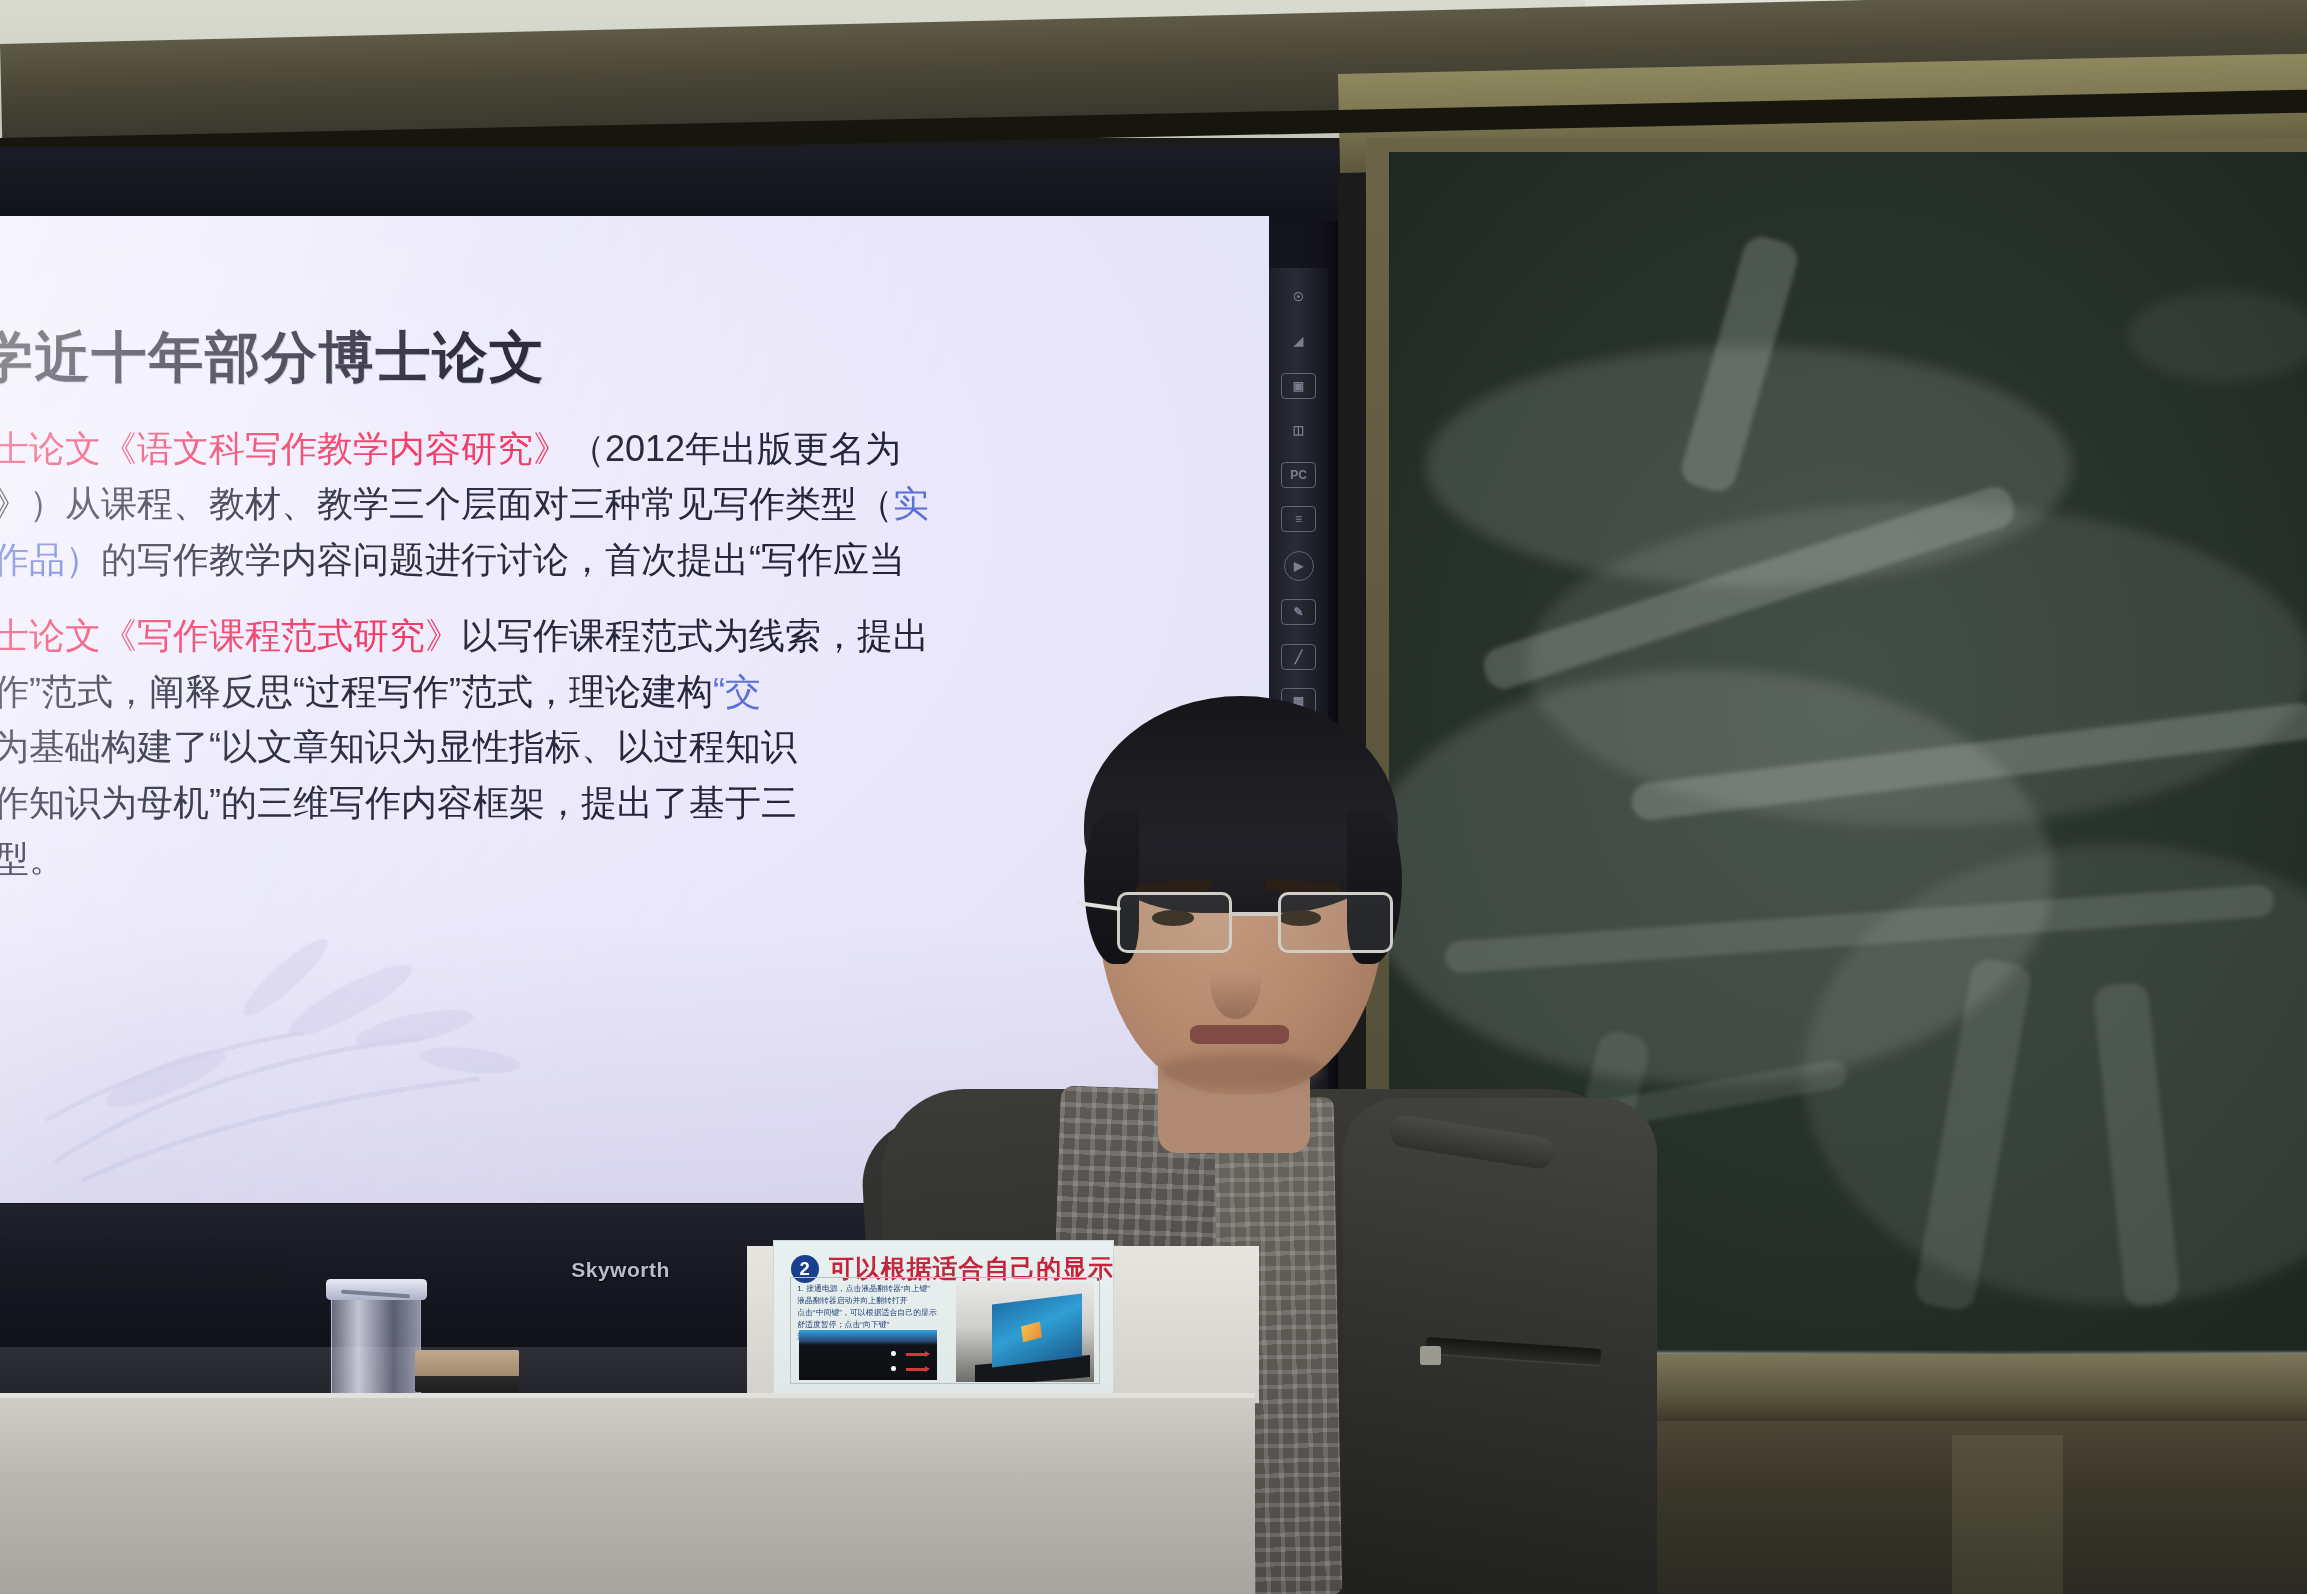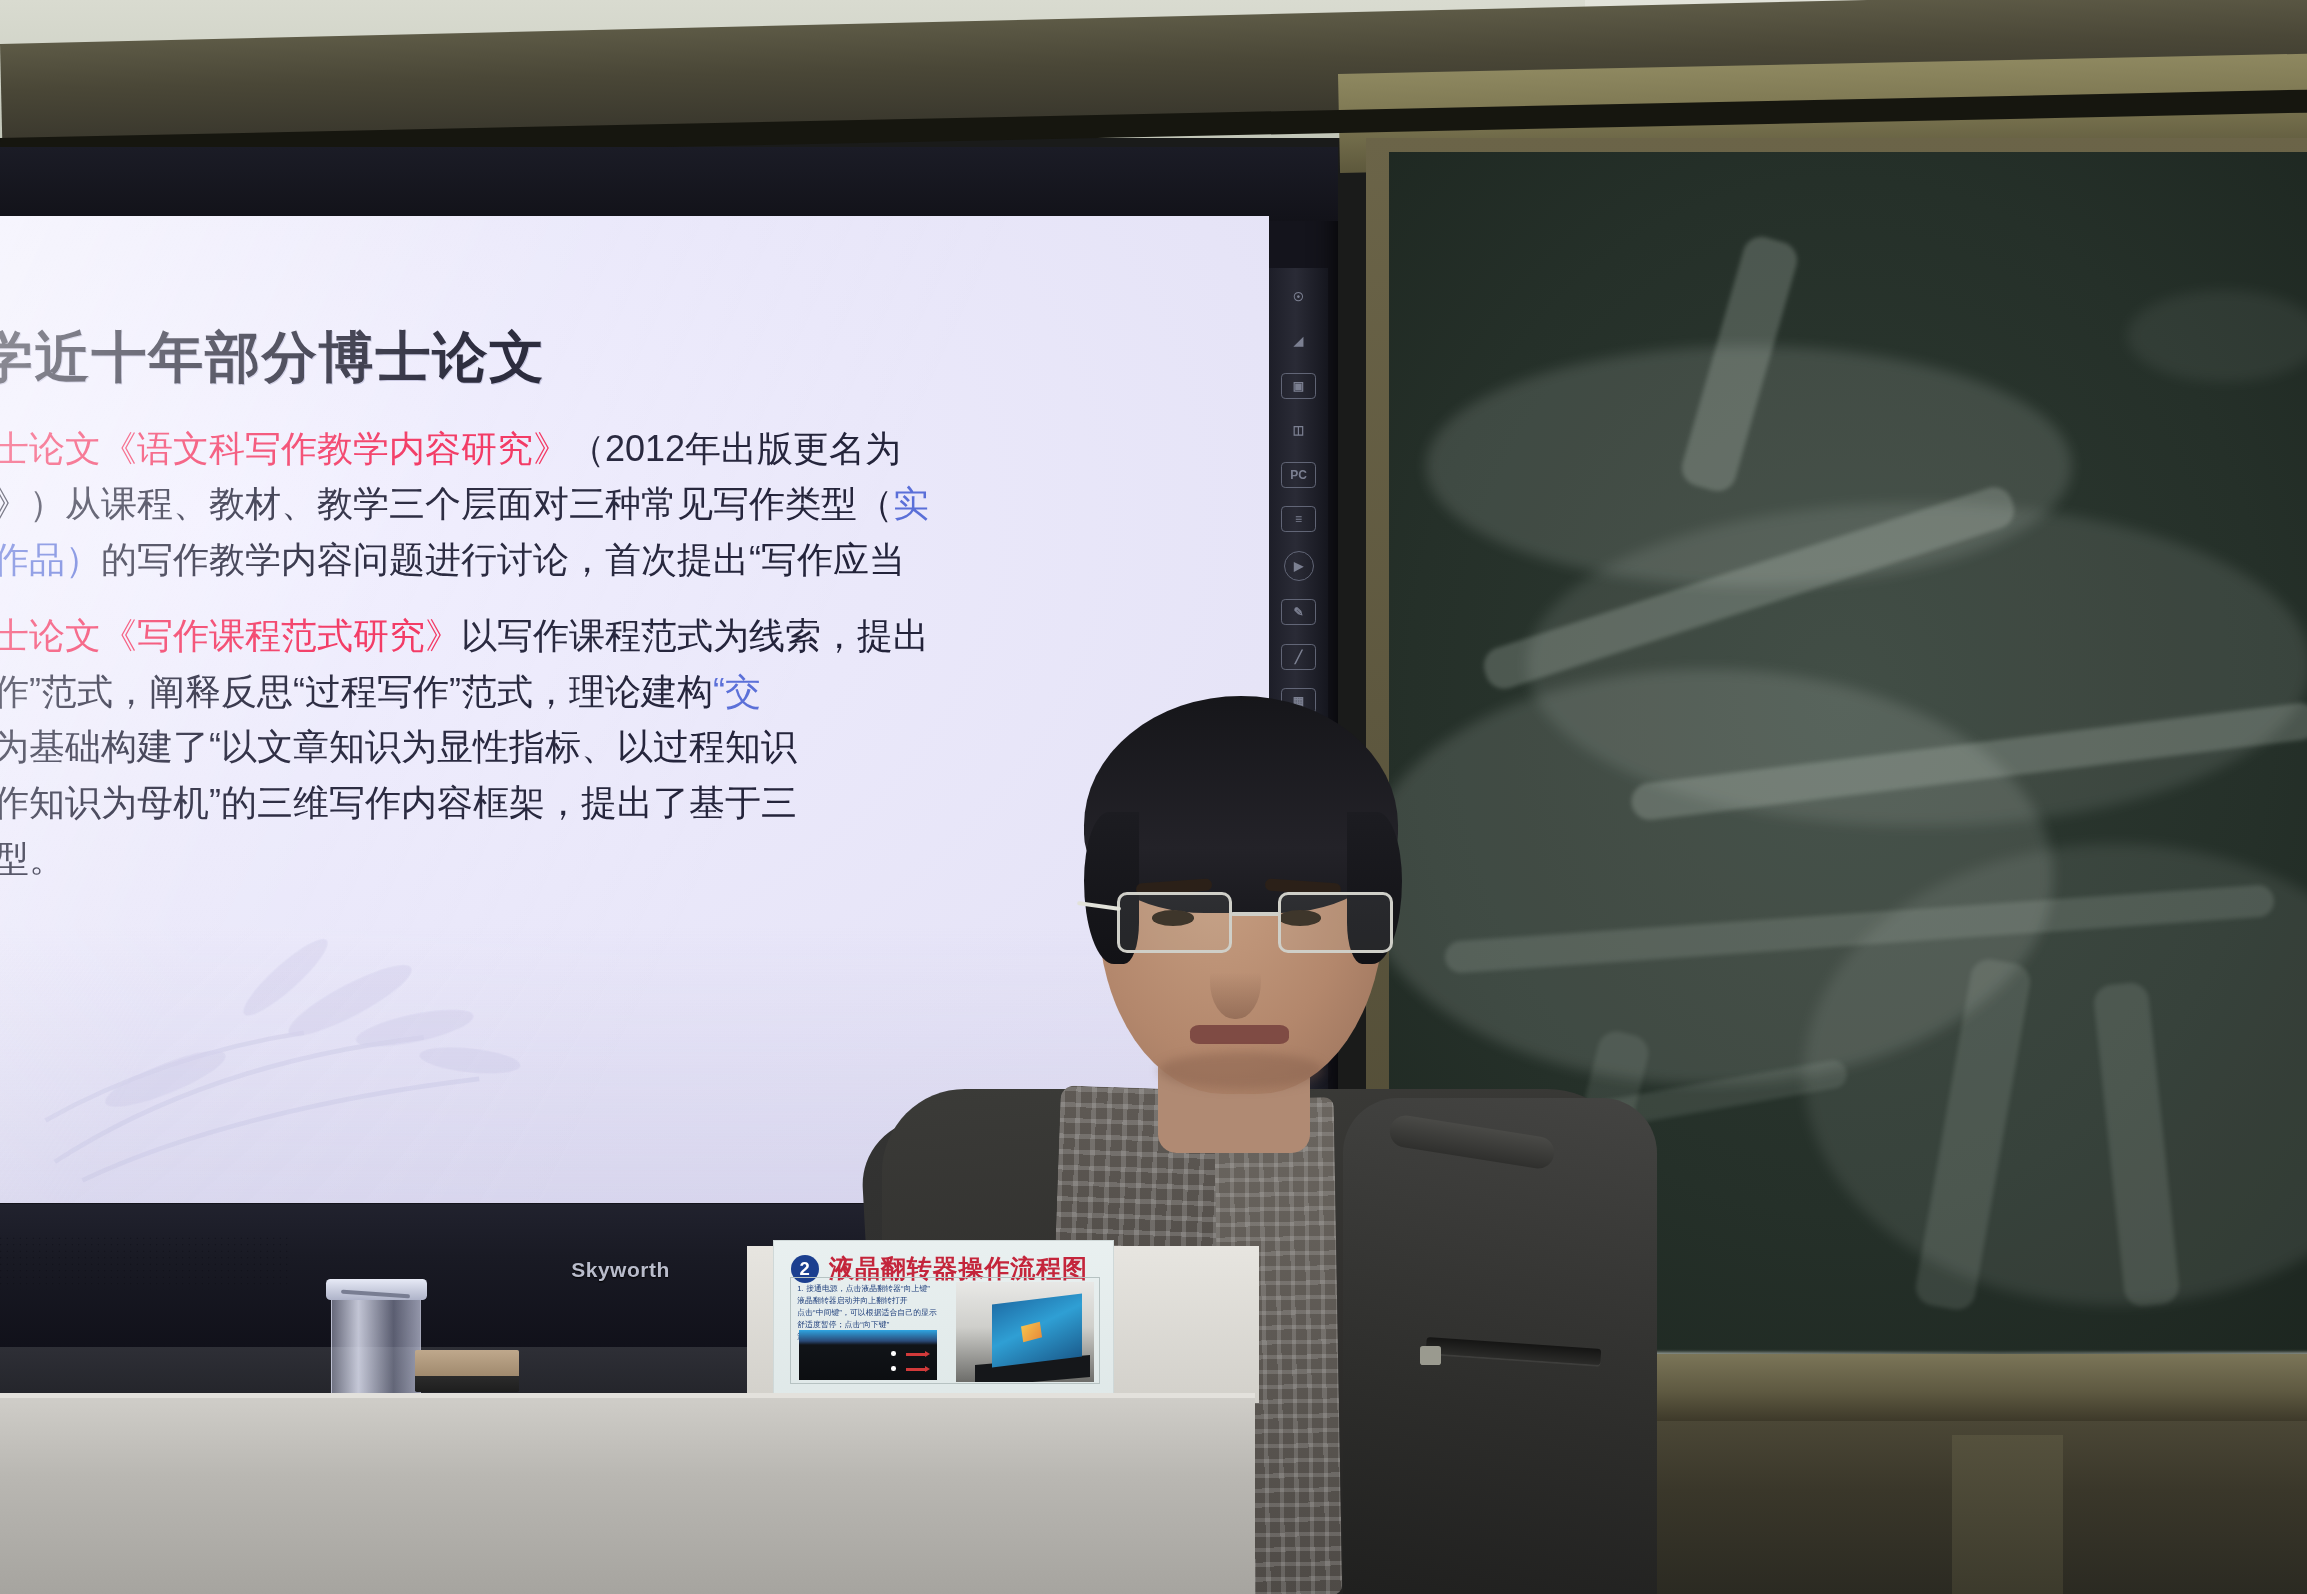--- a/index.html
+++ b/index.html
@@ -476,21 +476,21 @@
 
   <div class="jar"></div>
   <div class="jar-lid"></div>
   <div class="jar-clamp"></div>
   <div class="eraser"></div>
 
   <div class="podium-riser"></div>
 
   <div class="placard">
     <div class="placard-num">2</div>
-    <div class="placard-title">液晶翻转器操作流程图</div>
+    <div class="placard-title">可以根据适合自己的显示</div>
     <div class="placard-box">
       <div class="placard-steps" style="white-space:pre-line">1. 接通电源，点击液晶翻转器“向上键”
     液晶翻转器启动并向上翻转打开
 点击“中间键”，可以根据适合自己的显示
     舒适度暂停；点击“向下键”
     液晶翻转器向下翻转并关机。</div>
       <div class="placard-photo-a">
         <div class="dotl"></div>
         <div class="dotl b"></div>
         <div class="arrow" style="top:23px"></div>

